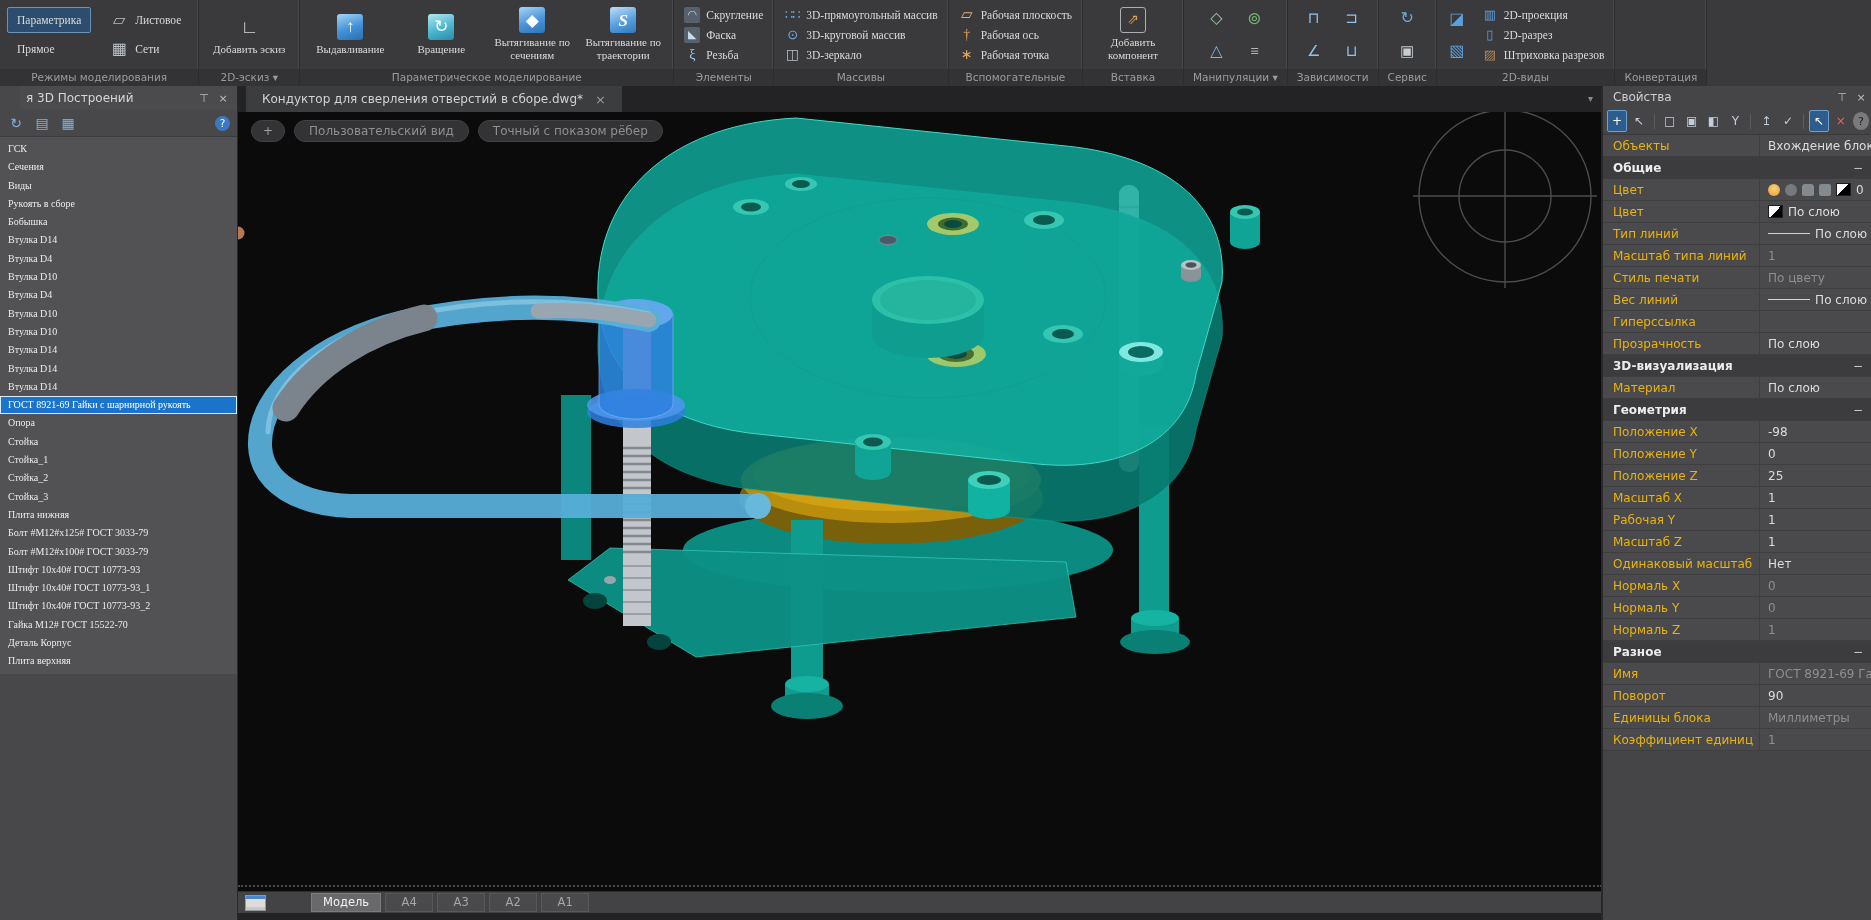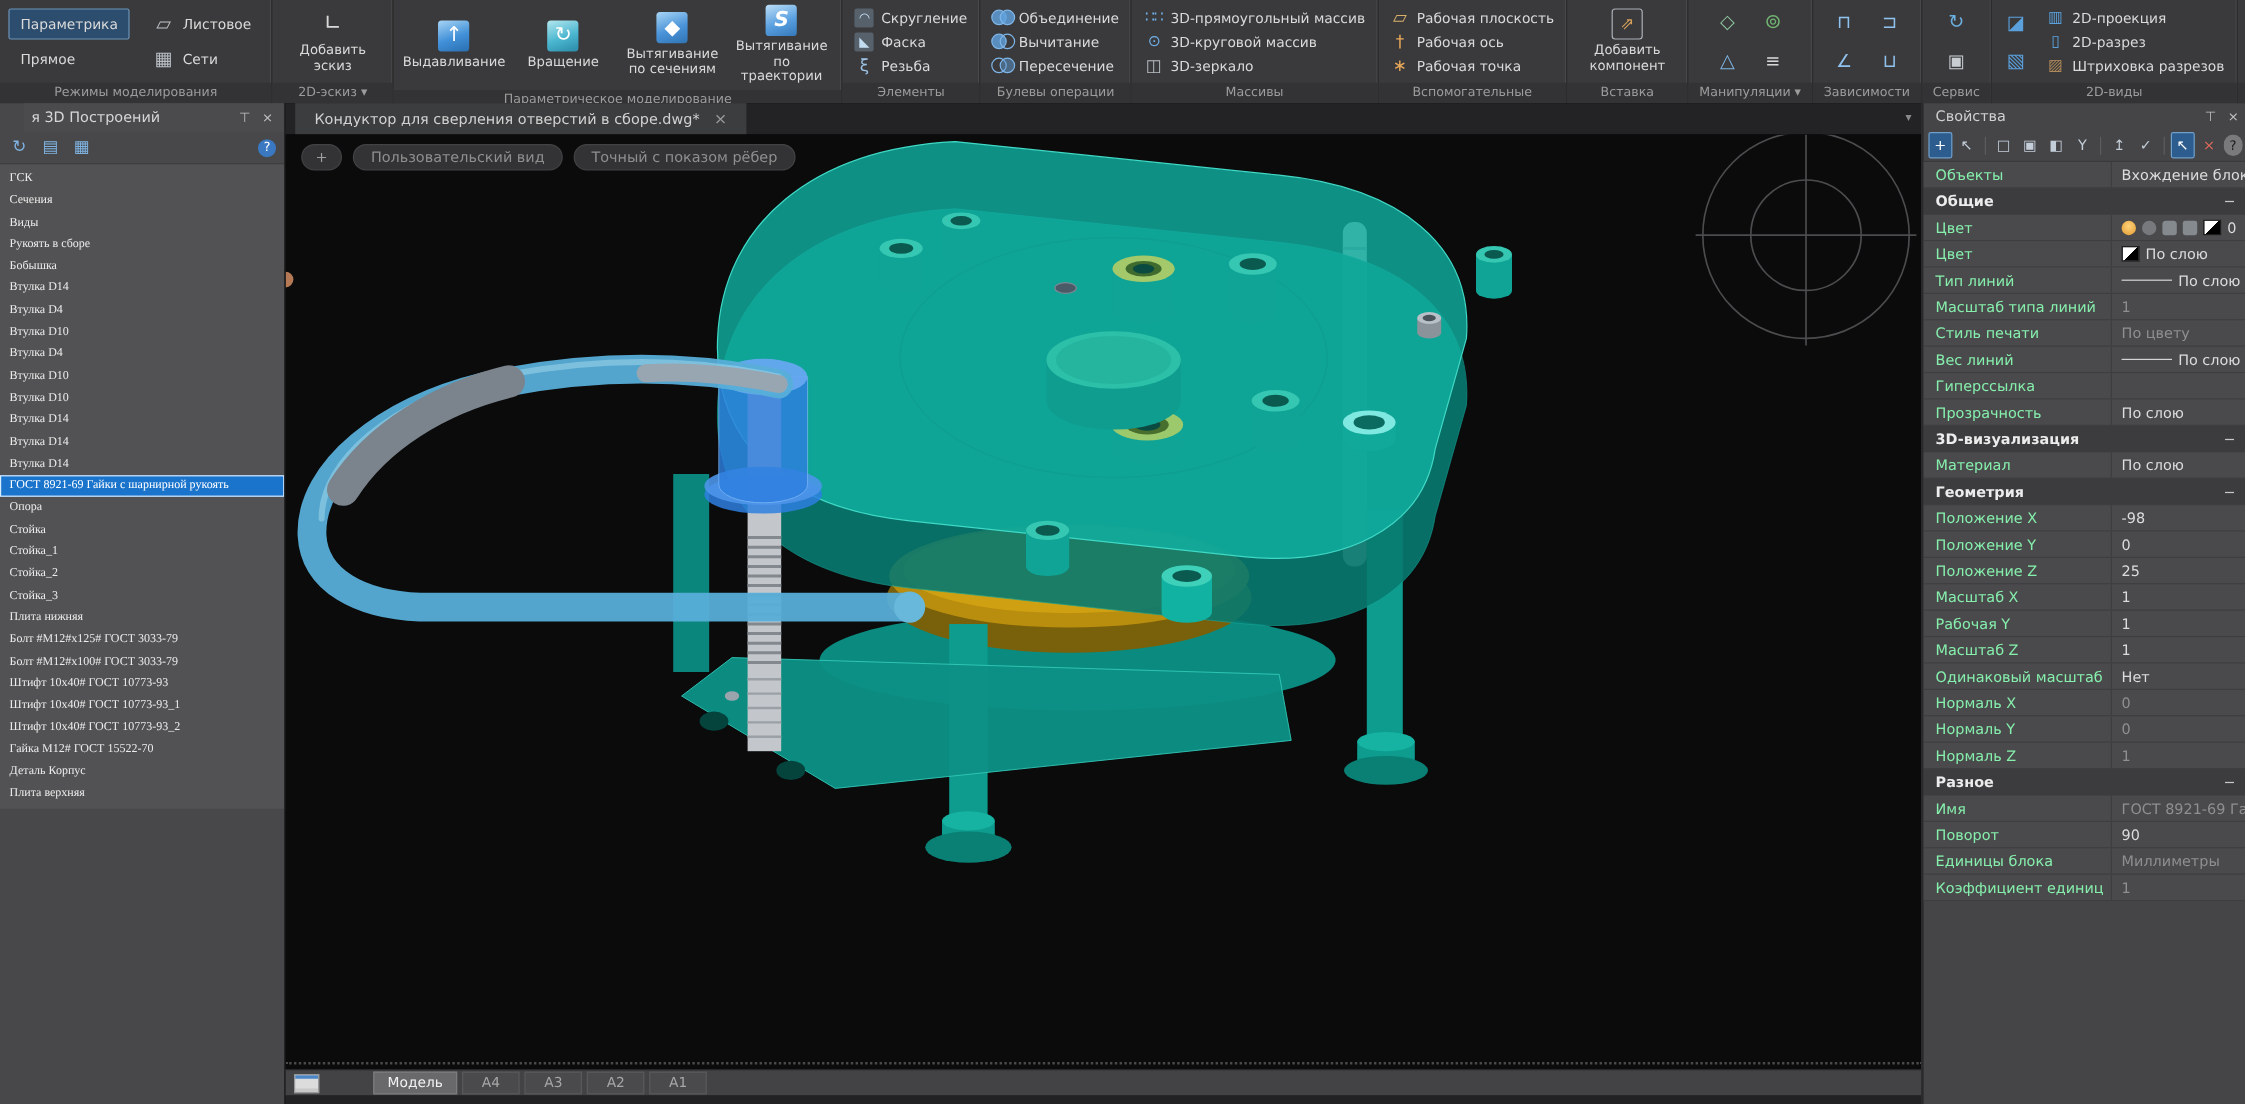--- a/index.html
+++ b/index.html
@@ -3,21 +3,21 @@
 <meta charset="utf-8">
 <style>
   html,body{margin:0;padding:0;background:#2b2b2d;}
   body{width:1871px;height:920px;overflow:hidden;font-family:"DejaVu Sans",sans-serif;}
   #app{position:relative;width:1871px;height:920px;background:#3a3a3c;}
 
   
   #ribbon{position:absolute;left:0;top:0;width:1871px;height:86px;background:#3a3a3c;
     border-bottom:2px solid #242426;display:flex;align-items:stretch;}
   .rgroup{display:flex;flex-direction:column;border-right:1px solid #2c2c2e;box-shadow:inset -1px 0 0 #48484a;}
-  .rbody{flex:1;display:flex;align-items:center;justify-content:center;padding:2px 7px;gap:5px;}
+  .rbody{flex:1;display:flex;align-items:center;justify-content:center;padding:2px 7px;gap:5px;font-family:Liberation Serif, serif;}
   .rlabel{height:17px;background:#333335;color:#9c9c9c;font-size:10.5px;line-height:17px;
     text-align:center;padding:0 9px;white-space:nowrap;}
   .modes{display:grid;grid-template-rows:1fr 1fr;grid-auto-flow:column;gap:3px 8px;}
   .mbtn{display:flex;align-items:center;gap:6px;padding:2px 9px;font-size:11.5px;color:#dadada;
     border-radius:2px;white-space:nowrap;border:1px solid transparent;}
   .mbtn.active{background:#2d4d6e;border-color:#6b93b8;}
   .bbtn{width:84px;display:flex;flex-direction:column;align-items:center;gap:3px;padding:2px 1px;
     font-size:11px;color:#dadada;text-align:center;line-height:1.15;}
   .rcol{display:flex;flex-direction:column;justify-content:center;gap:4px;}
   .lbtn{display:flex;align-items:center;gap:6px;font-size:11.5px;color:#dadada;white-space:nowrap;padding:0 3px;}
@@ -110,21 +110,21 @@
   .props-header{height:22px;display:flex;align-items:center;padding:0 4px 0 10px;color:#d0d0d0;font-size:12px;}
   .props-header .sp{flex:1;}
   .props-toolbar{height:26px;display:flex;align-items:center;gap:2px;padding:0 4px;border-bottom:1px solid #39393c;}
   .ptool{width:20px;height:20px;display:flex;align-items:center;justify-content:center;color:#c4ced8;
     font-size:12px;border-radius:2px;border:1px solid transparent;}
   .ptool.active,.ptool.boxed{background:#2d5c8e;border-color:#6fa0cc;color:#fff;}
   .ptool.red{color:#e06a5a;}
   .ptool.help{margin-left:auto;background:#7a7a7c;color:#1c1c1c;border-radius:50%;width:16px;height:16px;font-size:11px;}
   .psep{width:1px;height:15px;background:#5c5c5e;margin:0 3px;}
   .prow{height:21px;display:flex;align-items:center;border-bottom:1px solid #3e3e41;background:#4a4a4d;font-size:12px;}
-  .plabel{width:146px;align-self:stretch;display:flex;align-items:center;padding-left:10px;color:#86efac;
+  .plabel{width:146px;align-self:stretch;display:flex;align-items:center;padding-left:10px;color:#eab308;
     border-right:1px solid #3e3e41;white-space:nowrap;overflow:hidden;flex:none;}
   .pval{flex:1;display:flex;align-items:center;gap:5px;padding:0 6px 0 8px;color:#dcdcdc;
     white-space:nowrap;overflow:hidden;}
   .pval.muted{color:#8f8f8f;}
   .prow.section{background:#3c3c3f;color:#ececec;font-weight:bold;padding:0 10px;justify-content:space-between;}
   .minus{font-weight:normal;color:#c8c8c8;}
   .swatch{width:13px;height:11px;flex:none;border:1px solid #1e1e1e;
     background:linear-gradient(135deg,#fff 0 50%,#000 50% 100%);}
   .linesample{flex:1;max-width:86px;border-top:1.6px solid #d4d4d4;}
   .mini{width:12px;height:12px;flex:none;border-radius:2px;}
@@ -201,39 +201,20 @@
               <span class="ic ic-sm chamfer-icon">◣</span>
               <span>Фаска</span>
             </div>
             <div class="lbtn">
               <span class="ic ic-sm thread-icon">ξ</span>
               <span>Резьба</span>
             </div>
           </div>
         </div>
         <div class="rlabel">Элементы</div>
-      </div>
-      <div class="rgroup">
-        <div class="rbody">
-          <div class="rcol">
-            <div class="lbtn">
-              <span class="ic ic-sm union-icon"></span>
-              <span>Объединение</span>
-            </div>
-            <div class="lbtn">
-              <span class="ic ic-sm subtract-icon"></span>
-              <span>Вычитание</span>
-            </div>
-            <div class="lbtn">
-              <span class="ic ic-sm intersect-icon"></span>
-              <span>Пересечение</span>
-            </div>
-          </div>
-        </div>
-        <div class="rlabel">Булевы операции</div>
       </div>
       <div class="rgroup">
         <div class="rbody">
           <div class="rcol">
             <div class="lbtn">
               <span class="ic ic-sm rect-array-icon">∷∷</span>
               <span>3D-прямоугольный массив</span>
             </div>
             <div class="lbtn">
               <span class="ic ic-sm polar-array-icon">⊙</span>

